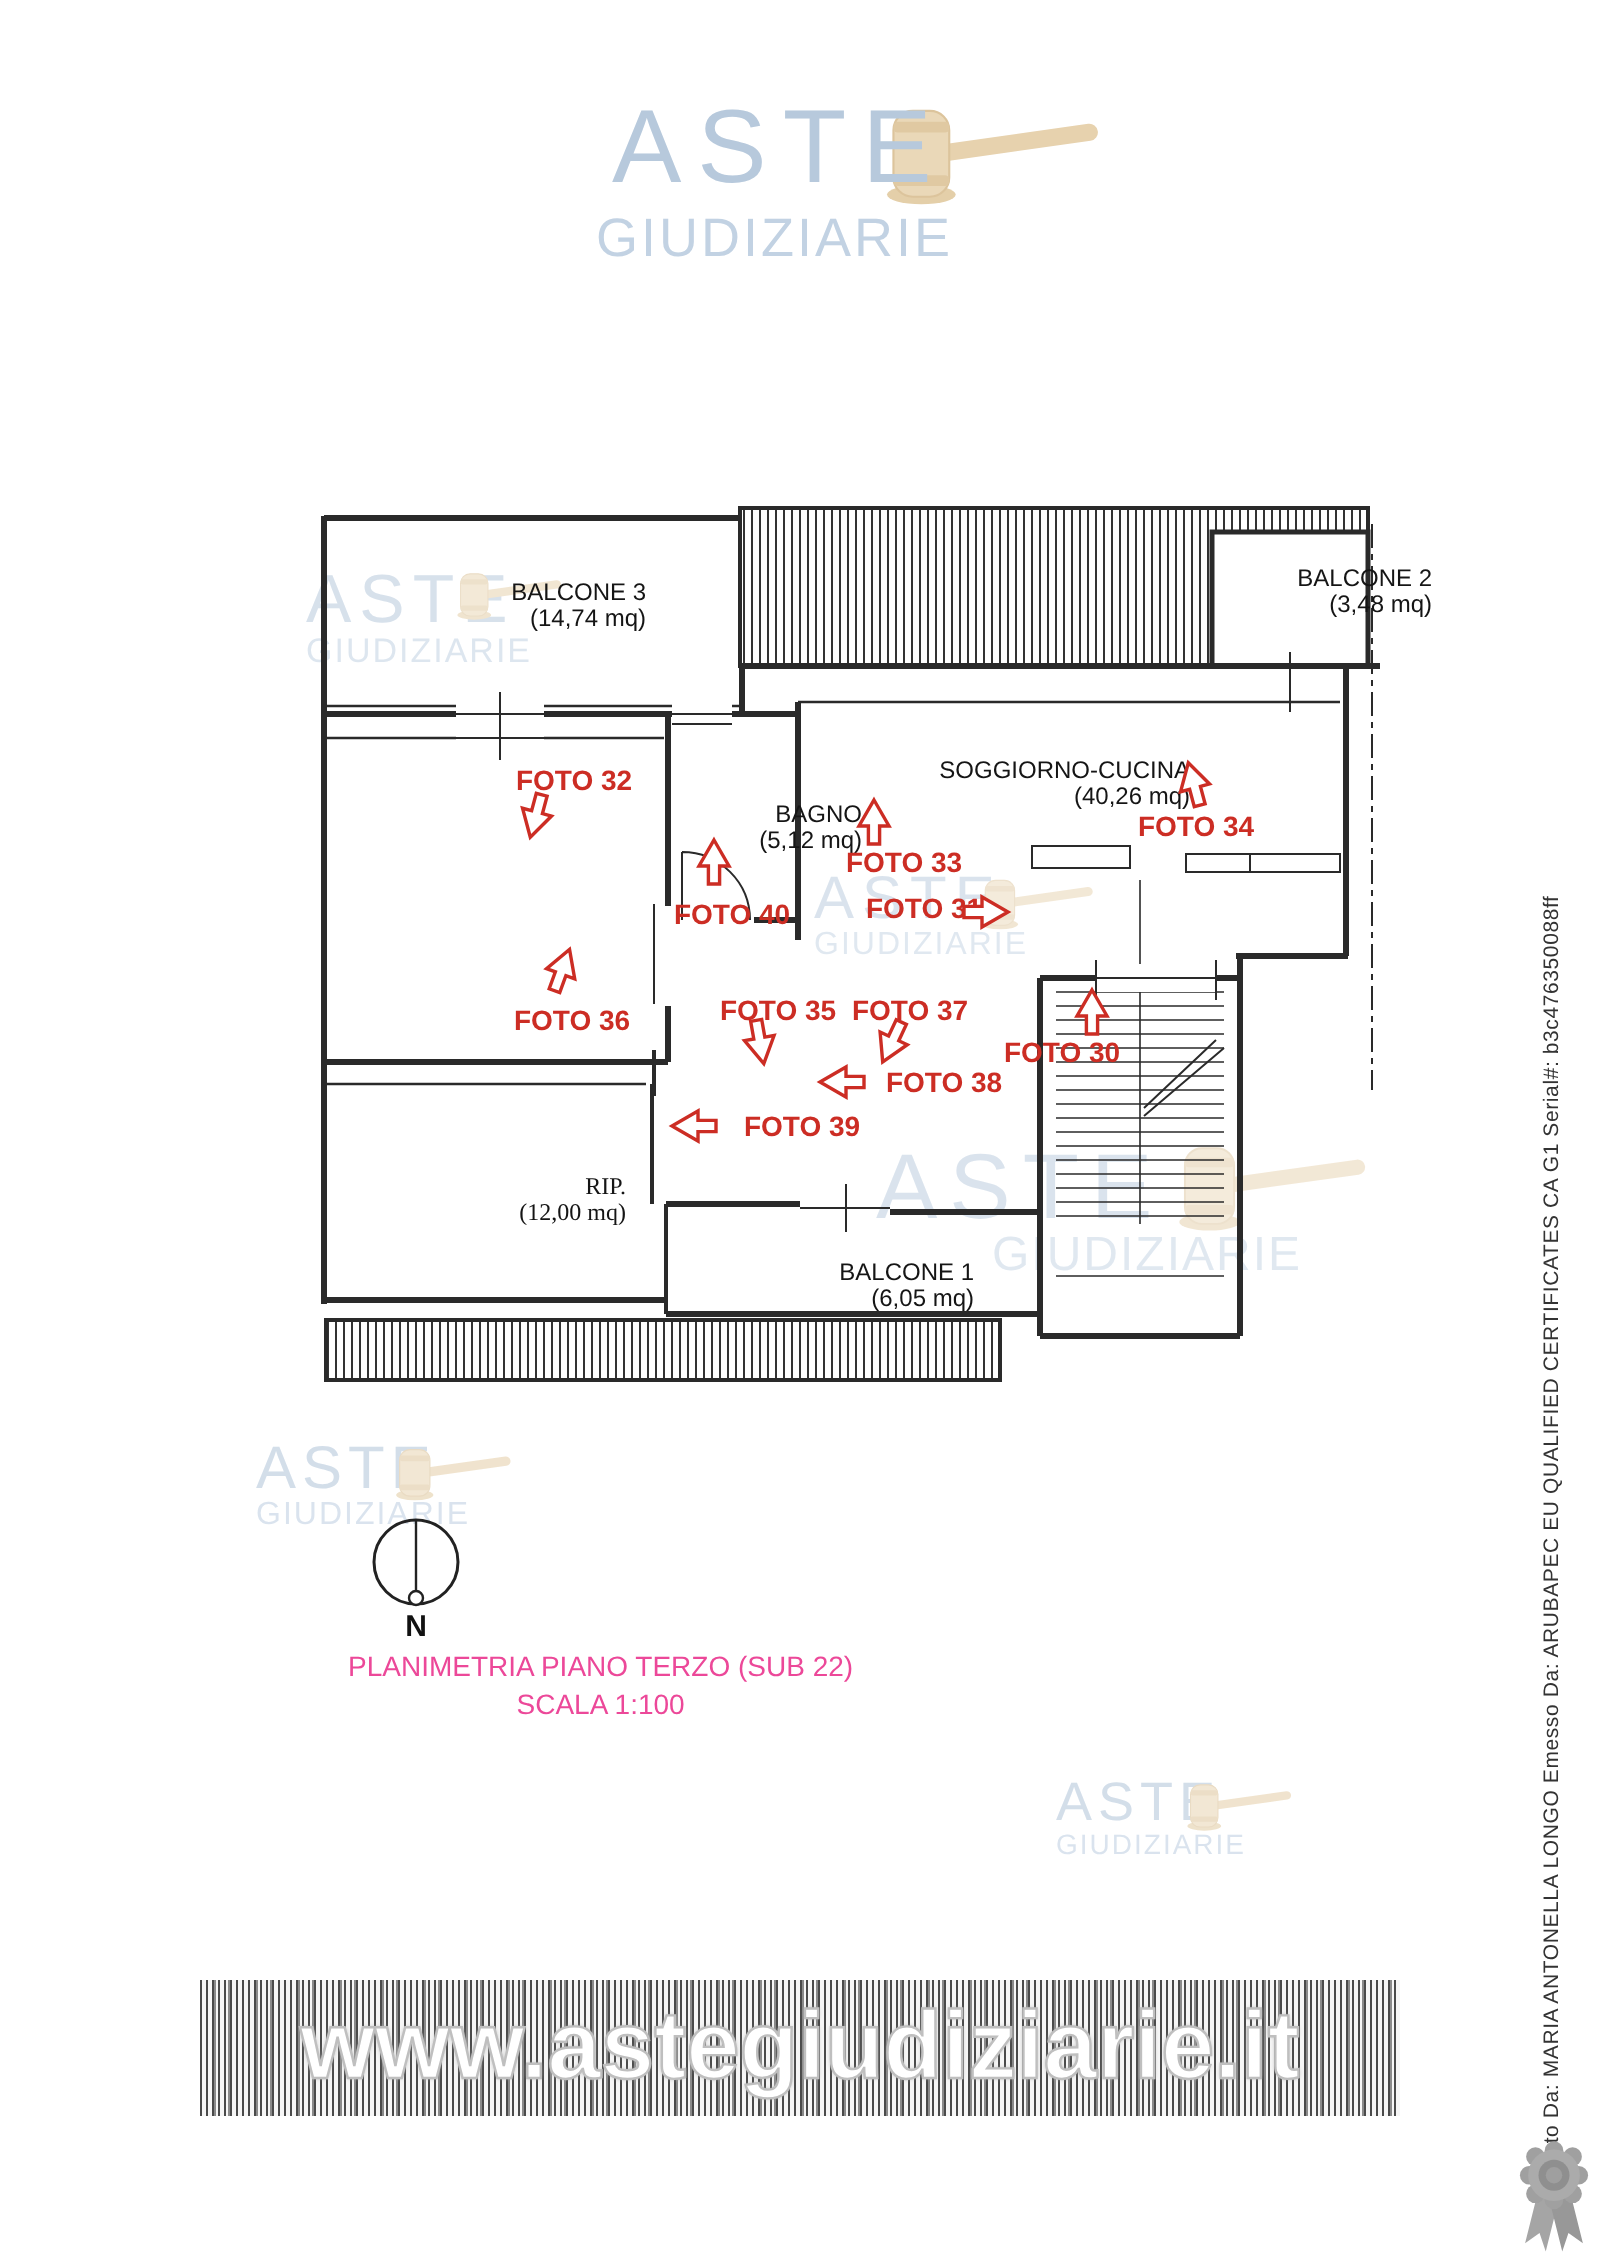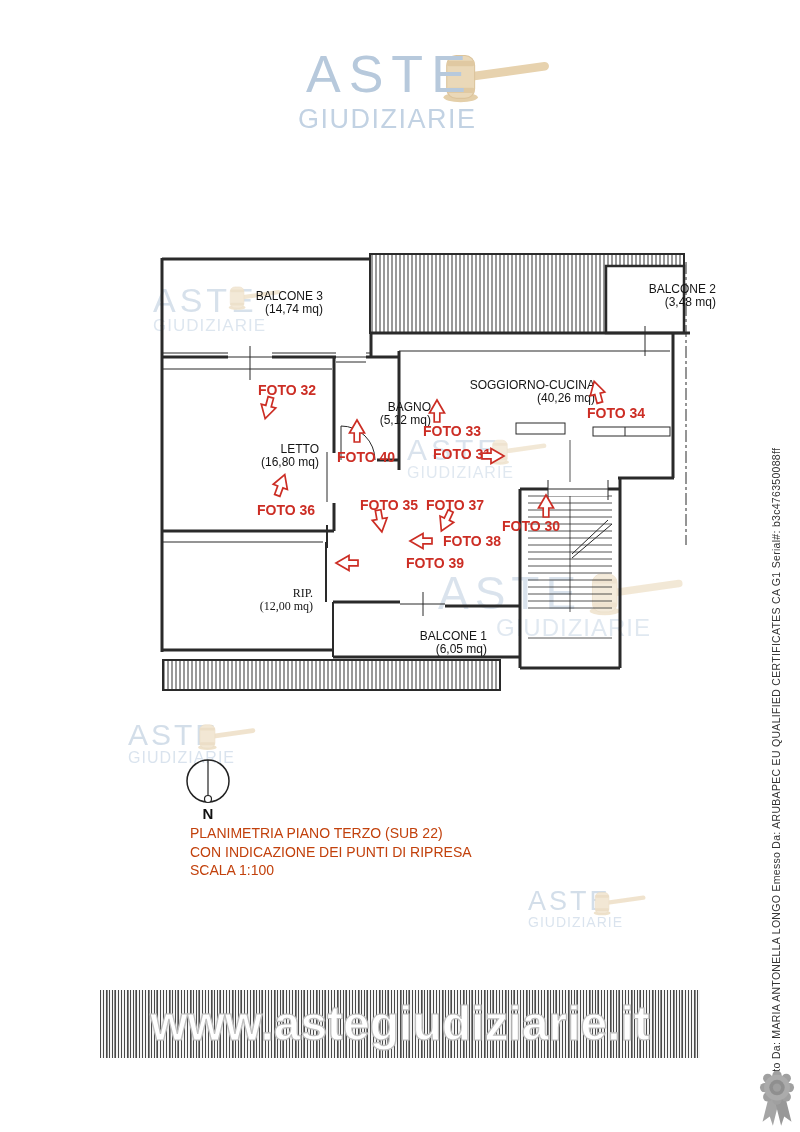--- a/index.html
+++ b/index.html
@@ -15,21 +15,21 @@
   .room-label{position:absolute;width:140px;text-align:right;color:#151515;
               font-size:12px;line-height:13px;}
   .foto-label{position:absolute;width:96px;text-align:center;color:#cc2d24;
               font-weight:bold;font-size:14px;line-height:15px;letter-spacing:0;}
   .foto-arrow{position:absolute;width:20px;height:26px;overflow:visible;}
   .foto-arrow use{stroke:#cc2d24;stroke-width:1.7;fill:#ffffff;}
   
   .compass{position:absolute;left:180px;top:752px;width:56px;height:56px;}
   .compass-n{position:absolute;left:196px;top:805px;width:24px;text-align:center;
              font-weight:bold;font-size:15px;color:#111;}
-  .caption{position:absolute;left:190px;top:824px;color:#c2410c;font-size:14px;line-height:18.5px;}
+  .caption{position:absolute;left:174px;top:824px;color:#ec4899;font-size:14px;line-height:18.5px;text-align:center;}
   
   .barcode{position:absolute;left:100px;top:990px;width:600px;height:68px;
            background:
              repeating-linear-gradient(90deg,#4a4a4a 0 1px,rgba(255,255,255,0) 1px 3px),
              repeating-linear-gradient(90deg,#8a8a8a 0 1px,#f6f6f6 1px 7px);
            text-align:center;}
   .barcode .url{font-weight:bold;font-size:48px;line-height:68px;color:#ffffff;
                 -webkit-text-stroke:1.2px #bfbfbf;text-shadow:0 0 2px #aaa;letter-spacing:0;}
   .disclaimer{position:absolute;left:60px;top:1068px;width:680px;text-align:center;
               color:#555;font-size:13px;line-height:18px;}
@@ -168,43 +168,39 @@
       <div>(3,48 mq)</div>
   </div>
   <div class="room-label" style="left:455px;top:379px;">
     <div>SOGGIORNO-CUCINA</div>
       <div>(40,26 mq)</div>
   </div>
   <div class="room-label" style="left:291px;top:401px;">
     <div>BAGNO</div>
       <div>(5,12 mq)</div>
   </div>
-  <div class="room-label" style="left:179px;top:443px;">
-    <div>LETTO</div>
-      <div>(16,80 mq)</div>
-  </div>
   <div class="room-label" style="left:173px;top:587px;font-family:Liberation Serif, serif;">
     <div>RIP.</div>
       <div>(12,00 mq)</div>
   </div>
   <div class="room-label" style="left:347px;top:630px;">
     <div>BALCONE 1</div>
       <div>(6,05 mq)</div>
   </div>
 
   <div class="foto-label" style="left:483px;top:519px;">FOTO 30</div>
   <div class="foto-label" style="left:414px;top:447px;">FOTO 31</div>
   <div class="foto-label" style="left:239px;top:383px;">FOTO 32</div>
   <div class="foto-label" style="left:404px;top:424px;">FOTO 33</div>
-  <div class="foto-label" style="left:568px;top:406px;">FOTO 34</div>
+  <div class="foto-label" style="left:550px;top:406px;">FOTO 34</div>
   <div class="foto-label" style="left:341px;top:498px;">FOTO 35</div>
   <div class="foto-label" style="left:238px;top:503px;">FOTO 36</div>
   <div class="foto-label" style="left:407px;top:498px;">FOTO 37</div>
   <div class="foto-label" style="left:424px;top:534px;">FOTO 38</div>
-  <div class="foto-label" style="left:368px;top:556px;text-align:right;">FOTO 39</div>
+  <div class="foto-label" style="left:353px;top:556px;">FOTO 39</div>
   <div class="foto-label" style="left:318px;top:450px;">FOTO 40</div>
 
   <svg class="foto-arrow" viewBox="0 0 20 26" style="left:536px;top:493px;">
       <use href="#foto-arrow-shape"></use>
     </svg>
   <svg class="foto-arrow" viewBox="0 0 20 26" style="left:483px;top:443px;transform:rotate(90deg);">
       <use href="#foto-arrow-shape"></use>
     </svg>
   <svg class="foto-arrow" viewBox="0 0 20 26" style="left:258px;top:395px;transform:rotate(195deg);">
       <use href="#foto-arrow-shape"></use>
@@ -236,21 +232,20 @@
 
   <svg class="compass" viewBox="0 0 56 56">
     <circle cx="28" cy="29" r="21" stroke="#222" stroke-width="1.5" fill="none"></circle>
     <line x1="28" y1="8" x2="28" y2="47" stroke="#222" stroke-width="1.2"></line>
     <circle cx="28" cy="47" r="3.5" stroke="#222" stroke-width="1.2" fill="#fff"></circle>
   </svg>
   <div class="compass-n">N</div>
 
   <div class="caption">
     <div>PLANIMETRIA  PIANO TERZO (SUB 22)</div>
-    <div>CON INDICAZIONE DEI PUNTI DI RIPRESA</div>
     <div>SCALA 1:100</div>
   </div>
 
   <div class="barcode">
     <span class="url">www.astegiudiziarie.it</span>
   </div>
 
   <div class="signature">Firmato Da: MARIA ANTONELLA LONGO Emesso Da: ARUBAPEC EU QUALIFIED CERTIFICATES CA G1 Serial#: b3c476350088ff</div>
 
   <svg class="seal" width="46" height="64" viewBox="0 0 44 62">

